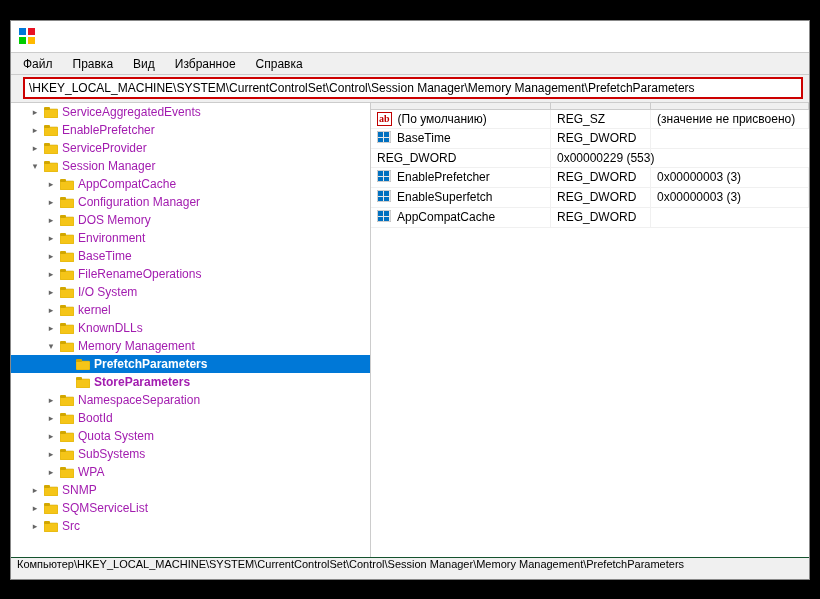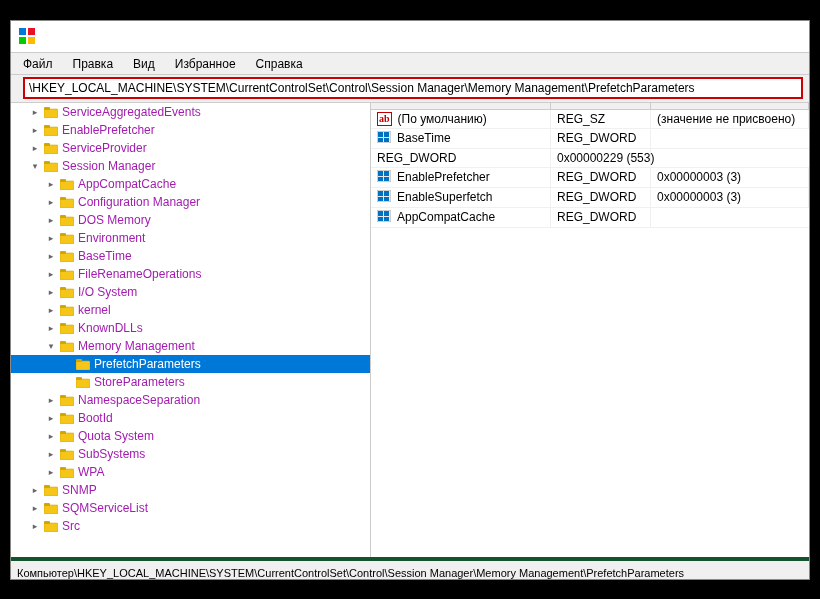--- a/index.html
+++ b/index.html
@@ -117,21 +117,21 @@
       overflow-x: auto;
     }
     .tree-node {
       display: flex;
       align-items: center;
       padding: 1px 0;
       cursor: pointer;
       white-space: nowrap;
       user-select: none;
     }
-    .tree-node.selected { background: #0078d7; color: #fff; }
+    .tree-node.selected { background: #0078d7; color: #fff; font-weight: bold; }
     .tree-node.selected .node-label { color: #fff; }
     .expand-icon {
       width: 16px;
       height: 16px;
       display: inline-flex;
       align-items: center;
       justify-content: center;
       font-size: 9px;
       color: #666;
       flex-shrink: 0;
@@ -178,23 +178,23 @@
       font-size: 12px;
       color: #000;
       white-space: nowrap;
       display: flex;
       gap: 3px;
       border-right: 1px solid #f0f0f0;
     }
     .status-bar {
       height: 22px;
       background: #f0f0f0;
-      border-top: 4px solid #14532d;
-      display: flex;
-      align-items: flex-end;
+      border-top: 1px solid #14532d;
+      display: flex;
+      align-items: flex-start;
       padding: 0 6px;
     }
     
     .folder-yellow { fill: #f5c518; }
     .folder-dark { fill: #d4a800; }
   </style>
 </head>
 <body>
 
 <div class="window">
@@ -392,21 +392,21 @@
             <span class="expand-icon"></span>
             <span class="folder-icon">
               <svg class="folder-svg" viewBox="0 0 14 12" xmlns="http://www.w3.org/2000/svg">
     <rect x="0" y="3" width="14" height="9" rx="1" class="folder-yellow"></rect>
     <rect x="0" y="1" width="6" height="3" rx="1" class="folder-dark"></rect>
     <rect x="0" y="3" width="14" height="9" rx="1" fill="none" stroke="#c8a000" stroke-width="0.5"></rect>
   </svg>
             </span>
             <span class="node-label">PrefetchParameters</span>
           </div>
-          <div class="tree-node" style="padding-left: 48px;">
+          <div class="tree-node" style="padding-left: 48px; font-weight: bold;">
             <span class="expand-icon"></span>
             <span class="folder-icon">
               <svg class="folder-svg" viewBox="0 0 14 12" xmlns="http://www.w3.org/2000/svg">
     <rect x="0" y="3" width="14" height="9" rx="1" class="folder-yellow"></rect>
     <rect x="0" y="1" width="6" height="3" rx="1" class="folder-dark"></rect>
     <rect x="0" y="3" width="14" height="9" rx="1" fill="none" stroke="#c8a000" stroke-width="0.5"></rect>
   </svg>
             </span>
             <span class="node-label">StoreParameters</span>
           </div>

